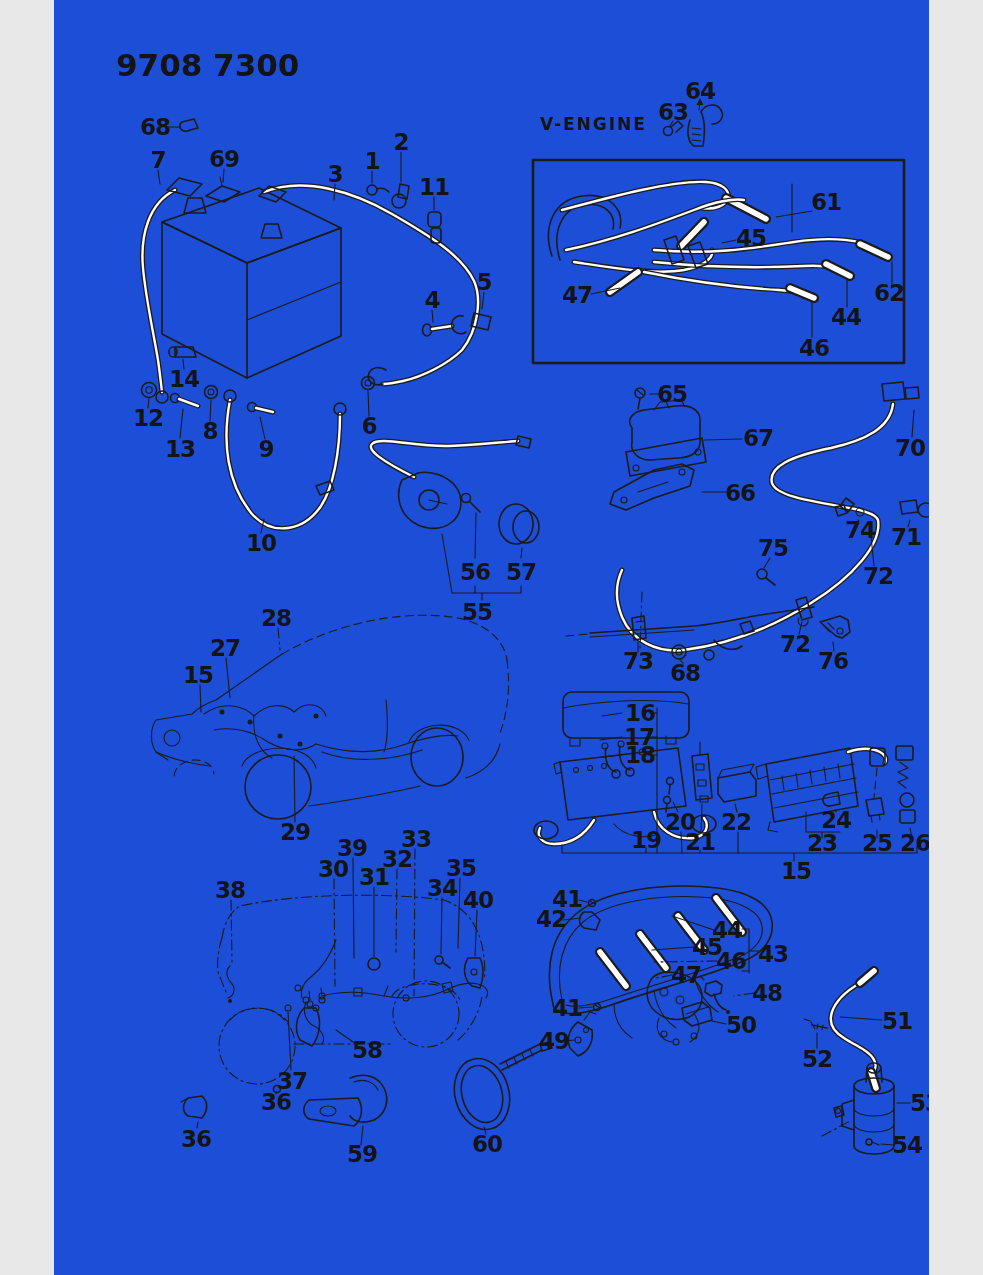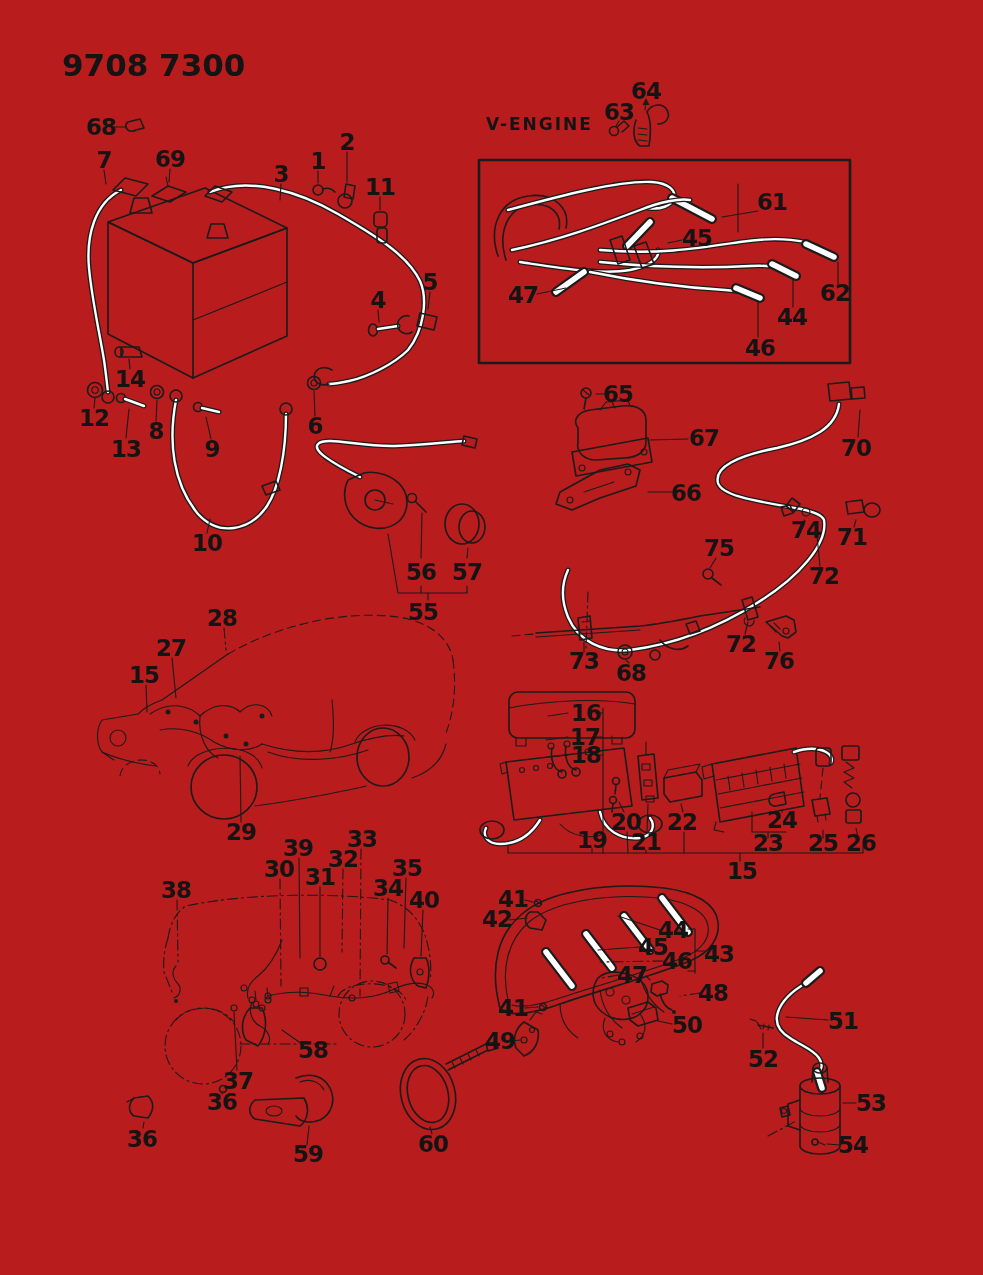--- a/index.html
+++ b/index.html
@@ -1,16 +1,16 @@
 <!DOCTYPE html>
 <html><head>
 <meta charset="utf-8">
 <style>
   html,body{margin:0;padding:0;background:#e8e8e8}
-  .page{position:relative;width:983px;height:1275px;background:#b91c1c;margin:0 auto;
+  .page{position:relative;width:875px;height:1275px;background:#1d4ed8;margin:0 auto;
         font-family:"DejaVu Sans",sans-serif;overflow:hidden}
   svg{display:block}
   .ln{stroke:#1b1b1b;fill:none;stroke-width:1.6;stroke-linecap:round;stroke-linejoin:round}
   .thin{stroke-width:1.1}
   .box{stroke-width:2.6}
   .tube-o{stroke:#1b1b1b;fill:none;stroke-width:5;stroke-linecap:round;stroke-linejoin:round}
   .tube-i{stroke:#ffffff;fill:none;stroke-width:2.4;stroke-linecap:round;stroke-linejoin:round}
   .fat-o{stroke:#1b1b1b;fill:none;stroke-width:10;stroke-linecap:round}
   .fat-i{stroke:#ffffff;fill:none;stroke-width:5.5;stroke-linecap:round}
   .dash{stroke-dasharray:8 5}

